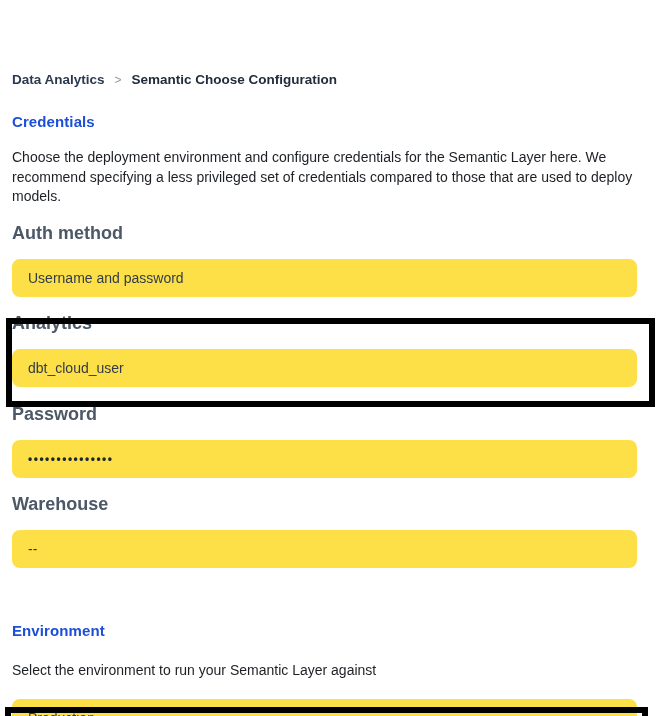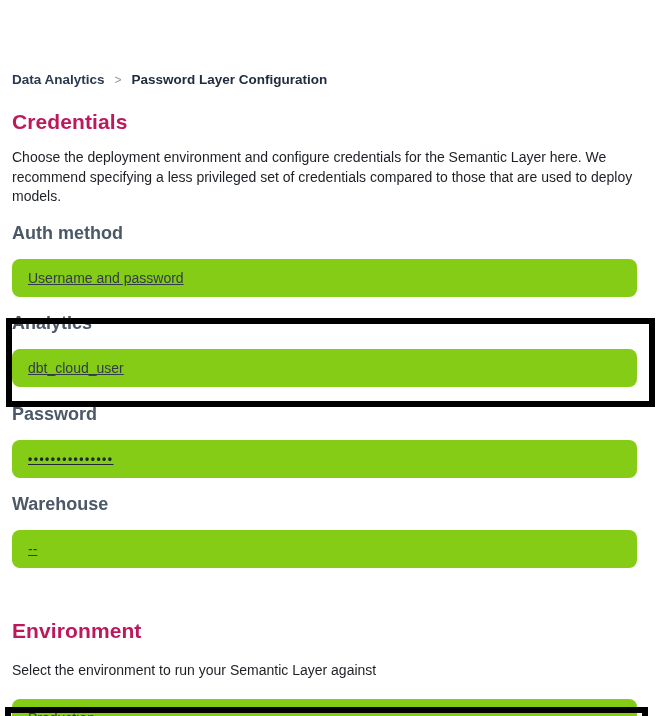--- a/index.html
+++ b/index.html
@@ -42,24 +42,24 @@
     color: #8e99a6;
     font-size: 12px;
     font-weight: 400;
     position: relative;
     top: 0.5px;
   }
 
   
   h1, h2 {
     margin: 0;
-    font-size: 21px;
+    font-size: 15px;
     line-height: 23px;
     font-weight: 700;
-    color: #be185d;
+    color: #1d4ed8;
     letter-spacing: 0.1px;
   }
   h1 { margin-top: 22px; }
   h2 { margin-top: 51px; }
   .section-desc {
     margin: 15px 0 0 0;
     font-size: 14px;
     line-height: 19.6px;
     color: #1c2025;
     max-width: 625px;
@@ -74,29 +74,28 @@
   .field-label {
     font-size: 18px;
     line-height: 14px;
     font-weight: 700;
     color: #4c5866;
     margin-bottom: 4px;
   }
   .field-input {
     height: 38px;
     width: 625px;
-    background: #84cc16;
+    background: #fde047;
     border-radius: 8px;
     display: flex;
     align-items: center;
     padding: 0 16px;
     font-size: 14px;
     color: #323b49;
     cursor: pointer;
-    text-decoration: underline;
   }
   .field-input.masked {
     font-size: 12px;
     letter-spacing: 1.5px;
     font-weight: 700;
     color: #1e2735;
   }
 
   
   .highlight-wrap { position: relative; }
@@ -123,21 +122,21 @@
   }
 </style>
 </head>
 <body>
 
 <div class="page">
 
   <div class="breadcrumb">
     <span class="crumb">Data Analytics</span>
     <span class="crumb-sep">&gt;</span>
-    <span class="crumb-current">Password Layer Configuration</span>
+    <span class="crumb-current">Semantic Choose Configuration</span>
   </div>
 
   <h1>Credentials</h1>
 
   <p class="section-desc">Choose the deployment environment and configure credentials for the Semantic Layer here. We recommend specifying a less privileged set of credentials compared to those that are used to deploy models.</p>
 
   <div class="form-group first">
     <div class="field-label">Auth method</div>
     <div class="field-input">Username and password</div>
   </div>

